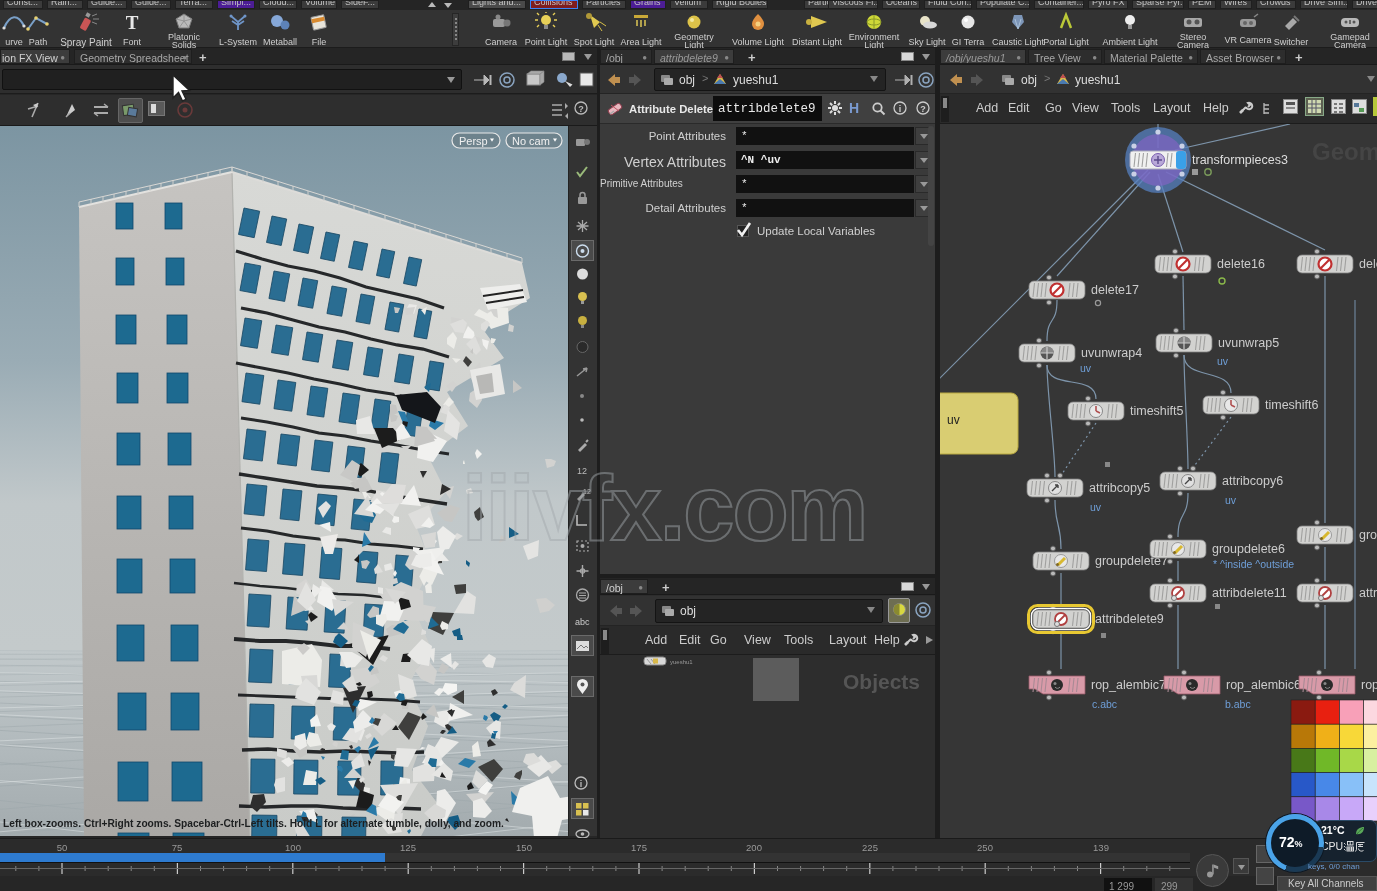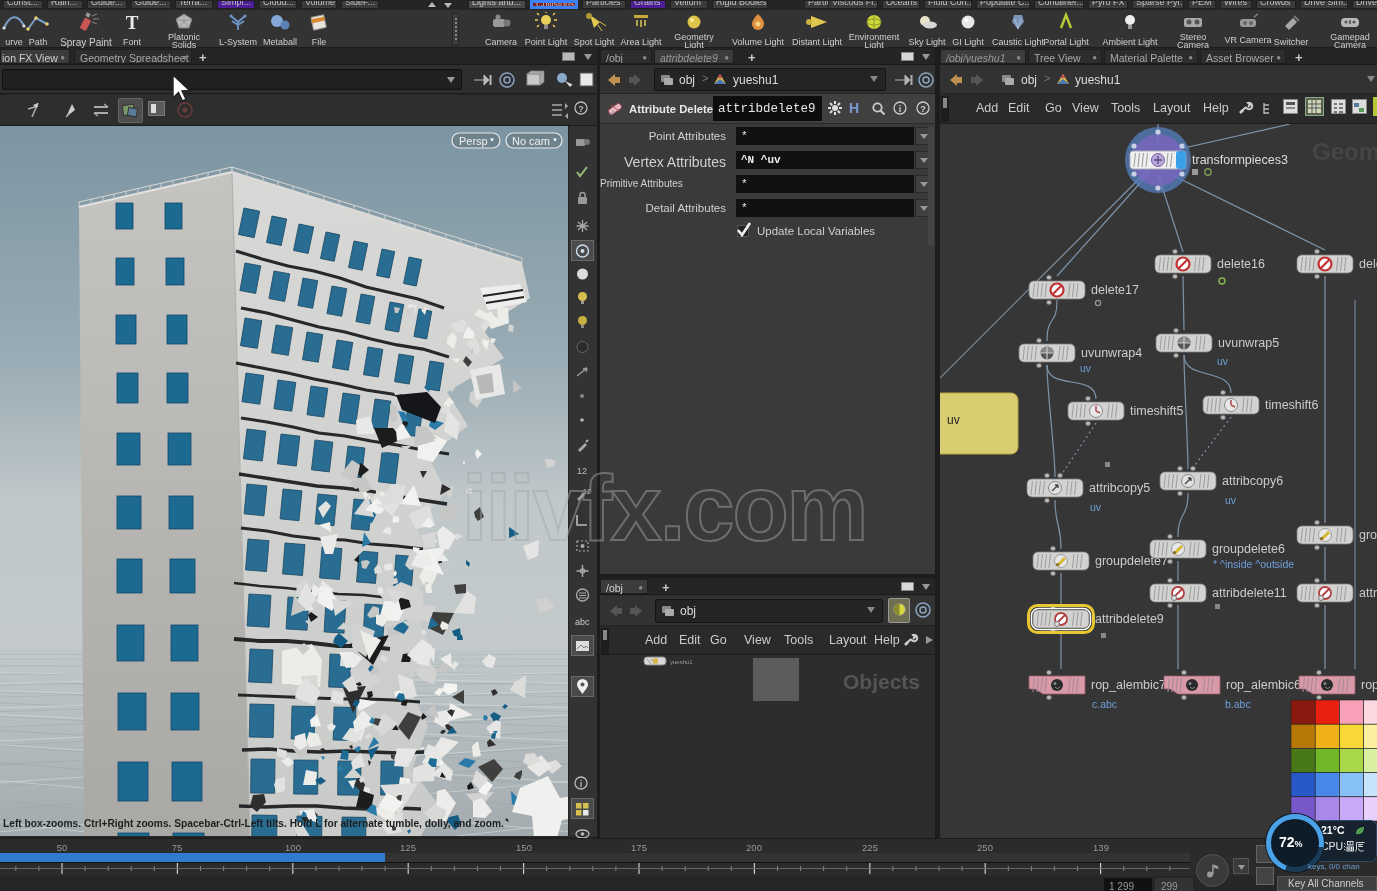--- a/index.html
+++ b/index.html
@@ -32,21 +32,21 @@
   </div>
 <div class="abs" style="left:301px;top:0;width:36px;height:9px;background:#3b3b3b;border:1px solid #1f1f1f;overflow:hidden">
     <div class="txt" style="left:3px;top:-4px;font-size:9px;color:#c3c3c3">Volume</div>
   </div>
 <div class="abs" style="left:341px;top:0;width:38px;height:9px;background:#3b3b3b;border:1px solid #1f1f1f;overflow:hidden">
     <div class="txt" style="left:3px;top:-4px;font-size:9px;color:#c3c3c3">SideF...</div>
   </div>
 <div class="abs" style="left:468px;top:0;width:58px;height:9px;background:#4a4a4a;border:1px solid #1f1f1f;overflow:hidden">
     <div class="txt" style="left:3px;top:-4px;font-size:9px;color:#c3c3c3">Lights and...</div>
   </div>
-<div class="abs" style="left:530px;top:0;width:48px;height:9px;background:#7f1d1d;border:3px solid #3b82f6;overflow:hidden">
+<div class="abs" style="left:530px;top:0;width:48px;height:9px;background:#7f1d1d;border:1px solid #3b82f6;overflow:hidden">
     <div class="txt" style="left:3px;top:-4px;font-size:9px;color:#c3c3c3">Collisions</div>
   </div>
 <div class="abs" style="left:582px;top:0;width:44px;height:9px;background:#3b3b3b;border:1px solid #1f1f1f;overflow:hidden">
     <div class="txt" style="left:3px;top:-4px;font-size:9px;color:#c3c3c3">Particles</div>
   </div>
 <div class="abs" style="left:630px;top:0;width:36px;height:9px;background:#4c1d95;border:1px solid #1f1f1f;overflow:hidden">
     <div class="txt" style="left:3px;top:-4px;font-size:9px;color:#c3c3c3">Grains</div>
   </div>
 <div class="abs" style="left:670px;top:0;width:38px;height:9px;background:#3b3b3b;border:1px solid #1f1f1f;overflow:hidden">
     <div class="txt" style="left:3px;top:-4px;font-size:9px;color:#c3c3c3">Vellum</div>
@@ -225,21 +225,21 @@
         <circle cx="22" cy="9" r="5" fill="#e8e3c8"></circle>
         <ellipse cx="27" cy="13" rx="7" ry="3.5" fill="#d8d8d8"></ellipse>
       </svg></div>
     <div class="abs" style="left:-8px;top:26px;width:64px;font-size:9px;color:#cfcfcf">Sky Light</div>
   </div>
 <div class="abs" style="left:944px;top:11px;width:48px;height:37px;text-align:center">
     <div class="abs" style="left:0;top:1px;width:48px;height:20px"><svg width="48" height="20" viewBox="0 0 48 20">
         <circle cx="24" cy="10" r="6.5" fill="#e6e6e6"></circle>
         <circle cx="22" cy="8" r="2" fill="#fff"></circle>
       </svg></div>
-    <div class="abs" style="left:-8px;top:26px;width:64px;font-size:9px;color:#cfcfcf">GI Light</div>
+    <div class="abs" style="left:-8px;top:26px;width:64px;font-size:9px;color:#cfcfcf">GI Terra</div>
   </div>
 <div class="abs" style="left:994px;top:11px;width:48px;height:37px;text-align:center">
     <div class="abs" style="left:0;top:1px;width:48px;height:20px"><svg width="48" height="20" viewBox="0 0 48 20">
         <path d="M20 3 L28 3 L30 10 L24 17 L18 10 Z" fill="#7d96b8"></path>
         <path d="M24 17 L21 7 M24 17 L27 7" stroke="#a8c0d8" stroke-width="1"></path>
       </svg></div>
     <div class="abs" style="left:-8px;top:26px;width:64px;font-size:9px;color:#cfcfcf">Caustic Light</div>
   </div>
 <div class="abs" style="left:1042px;top:11px;width:48px;height:37px;text-align:center">
     <div class="abs" style="left:0;top:1px;width:48px;height:20px"><svg width="48" height="20" viewBox="0 0 48 20">

